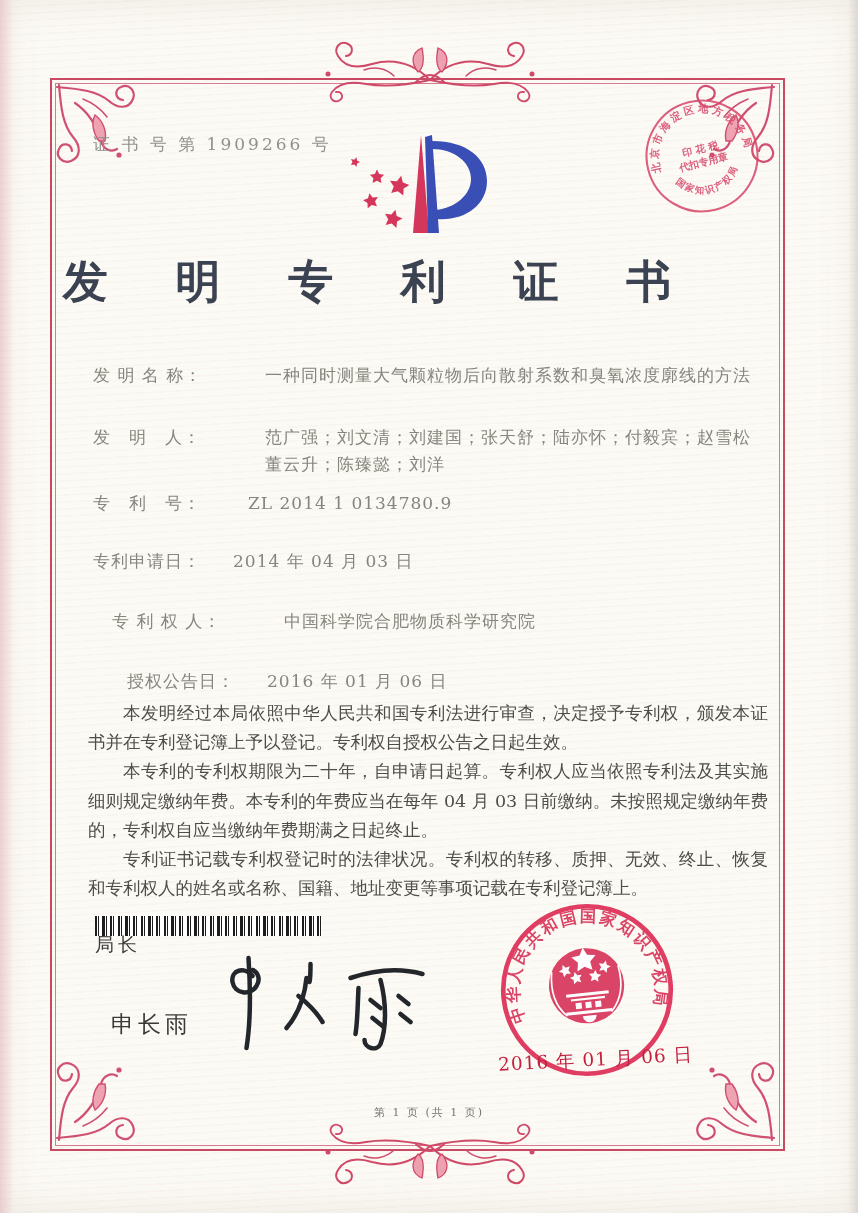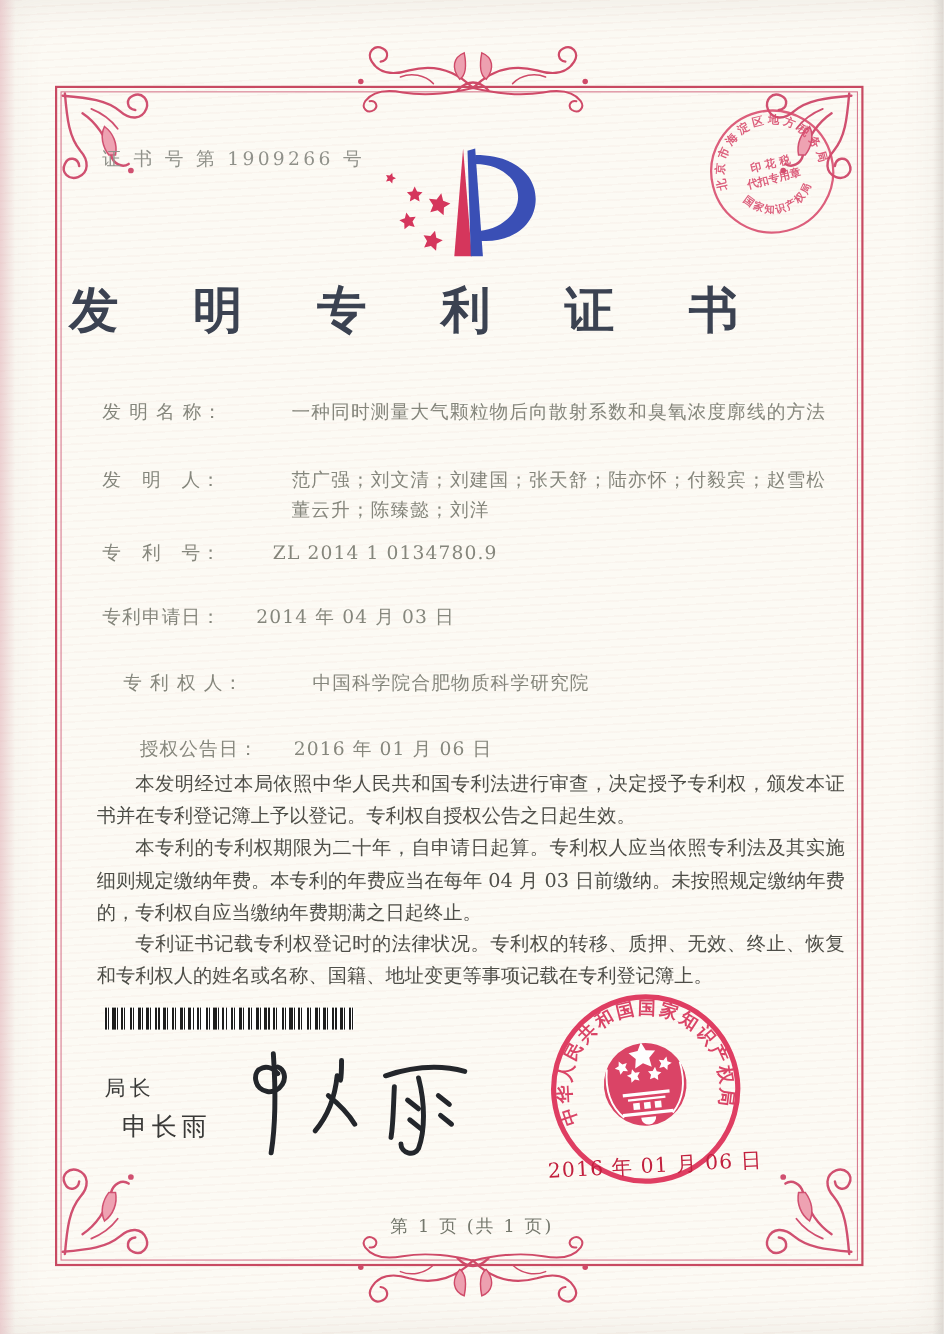--- a/index.html
+++ b/index.html
@@ -40,31 +40,31 @@
   .f-name{top:0;} .f-inv{top:62px;} .f-inv2{top:89px;left:172px;}
   .f-patno{top:128px;} .f-filing{top:186px;} .f-patentee{top:246px;margin-left:19px;} .f-grant{top:306px;margin-left:34px;}
   .body-text{position:absolute;left:88px;top:699px;width:680px;font-size:17.5px;
     line-height:29.2px;color:#4e4e48;text-align:justify;}
   .body-text p{margin:0;text-indent:2em;}
   .barcode{position:absolute;left:95px;top:916px;width:227px;height:20px;
     background:repeating-linear-gradient(90deg,
       #1d1d1d 0 2px,#fff 2px 3px,#1d1d1d 3px 4px,#fff 4px 7px,
       #1d1d1d 7px 10px,#fff 10px 11px,#1d1d1d 11px 12px,#fff 12px 15px,
       #1d1d1d 15px 17px,#fff 17px 18px,#1d1d1d 18px 19px,#fff 19px 23px);}
-  .signer-title{position:absolute;left:95px;top:976px;font-size:19px;color:#3a3a38;
+  .signer-title{position:absolute;left:95px;top:932px;font-size:19px;color:#3a3a38;
     letter-spacing:4px;font-family:"DejaVu Sans","Liberation Sans",sans-serif;}
   .signer-name{position:absolute;left:111px;top:1009px;font-size:23px;color:#3a3a38;
     letter-spacing:4px;font-family:"DejaVu Sans","Liberation Sans",sans-serif;}
   .signature{position:absolute;left:212px;top:948px;}
   .main-seal{position:absolute;left:499px;top:902px;width:176px;height:176px;
     transform:rotate(-6deg);opacity:.93;}
   .seal-date{position:absolute;left:498px;top:1046px;width:220px;font-size:18.5px;
     color:#c2203e;letter-spacing:1px;transform:rotate(-3deg);white-space:nowrap;}
   .footer{position:absolute;left:0;top:1105px;width:858px;text-align:center;
-    font-size:16px;letter-spacing:2px;color:#75786d;}
+    font-size:11px;letter-spacing:2px;color:#75786d;}
 </style>
 </head>
 <body>
 
 <svg width="0" height="0" style="position:absolute" aria-hidden="true">
   <defs>
     <g id="star5">
         <polygon points="0,-10 2.9,-4 9.5,-3.1 4.8,1.5 5.9,8.1 0,5 -5.9,8.1 -4.8,1.5 -9.5,-3.1 -2.9,-4"></polygon>
       </g>
     <g id="cornerOrn" fill="none" stroke="#d05070" stroke-width="2.2" stroke-linecap="round">

